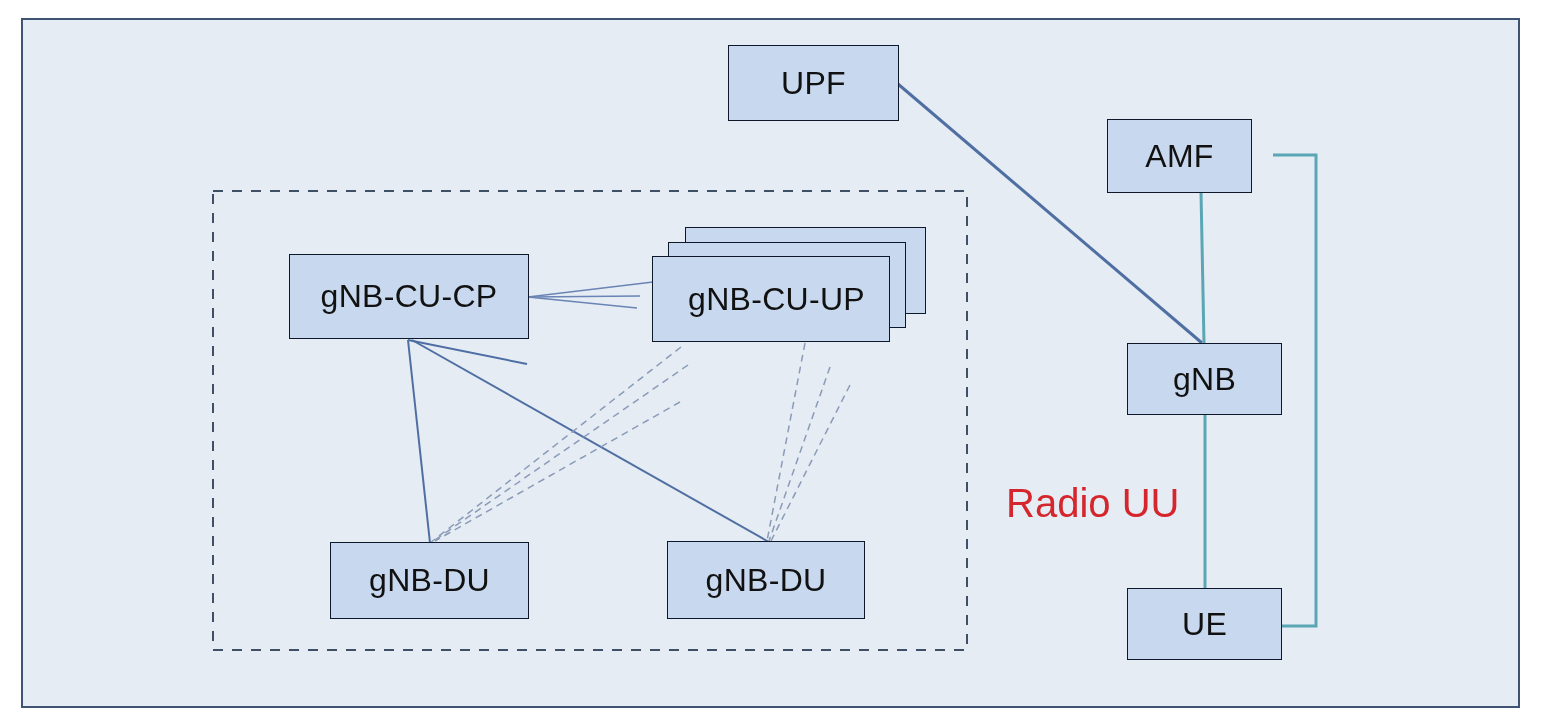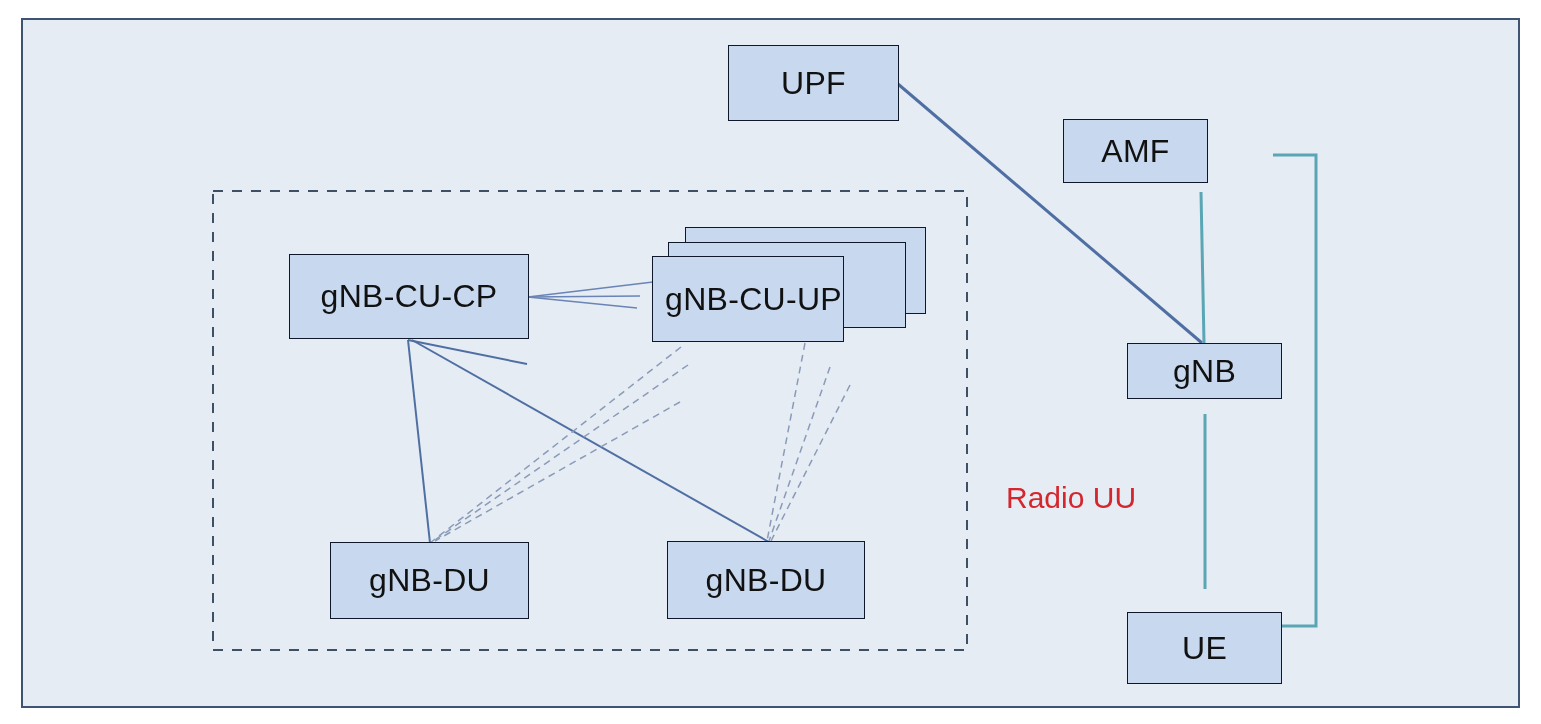--- a/index.html
+++ b/index.html
@@ -6,21 +6,21 @@
     body { width: 1541px; height: 724px; position: relative; overflow: hidden;
            font-family: "Liberation Sans", sans-serif; }
     .frame { position: absolute; left: 21px; top: 18px; width: 1499px; height: 690px;
              background: #e6ecf4; border: 2px solid #3f5473; box-sizing: border-box; }
     svg.lines { position: absolute; left: 0; top: 0; width: 1541px; height: 724px; }
     .node { position: absolute; box-sizing: border-box; background: #c8d9ef;
             border: 1px solid #0f172a; display: flex; align-items: center; justify-content: center;
             color: #111; font-size: 32px; letter-spacing: 0.3px; }
     .node.stack { background: #c8d9ef; }
     .label-radio { position: absolute; left: 1006px; top: 481px; color: #d4262c;
-                   font-size: 30px; white-space: nowrap; }
+                   font-size: 40px; white-space: nowrap; }
   </style>
 </head>
 <body>
 
 <div class="frame"></div>
 
 <svg class="lines" viewBox="0 0 1541 724">
 
   <rect x="213" y="191" width="754" height="459" fill="none" stroke="#3f4f66" stroke-width="2" stroke-dasharray="10,9"></rect>
 
@@ -48,39 +48,39 @@
 
   <line x1="805" y1="343" x2="767" y2="541" stroke="#8a9bb8" stroke-width="1.5" stroke-dasharray="7,5"></line>
   <line x1="830" y1="367" x2="769" y2="541" stroke="#8a9bb8" stroke-width="1.5" stroke-dasharray="7,5"></line>
   <line x1="850" y1="385" x2="771" y2="541" stroke="#8a9bb8" stroke-width="1.5" stroke-dasharray="7,5"></line>
 </svg>
 
 <div class="node" style="left:728px; top:45px; width:171px; height:76px;">
   <span>UPF</span>
 </div>
 
-<div class="node" style="left:1063px; top:119px; width:145px; height:64px;">
+<div class="node" style="left:1107px; top:119px; width:145px; height:74px;">
   <span>AMF</span>
 </div>
 
-<div class="node" style="left:1127px; top:343px; width:155px; height:56px;">
+<div class="node" style="left:1127px; top:343px; width:155px; height:72px;">
   <span>gNB</span>
 </div>
 
-<div class="node" style="left:1127px; top:588px; width:155px; height:72px;margin-top:24px;">
+<div class="node" style="left:1127px; top:588px; width:155px; height:72px;">
   <span>UE</span>
 </div>
 
 <div class="node" style="left:289px; top:254px; width:240px; height:85px;justify-content:center;">
   <span>gNB-CU-CP</span>
 </div>
 
 <div class="node stack" style="left:685px; top:227px; width:241px; height:87px;"></div>
 <div class="node stack" style="left:668px; top:242px; width:238px; height:86px;"></div>
-<div class="node" style="left:652px; top:256px; width:192px; height:86px;padding-left:11px;">
+<div class="node" style="left:652px; top:256px; width:238px; height:86px;padding-left:11px;">
   <span>gNB-CU-UP</span>
 </div>
 
 <div class="node" style="left:330px; top:542px; width:199px; height:77px;">
   <span>gNB-DU</span>
 </div>
 
 <div class="node" style="left:667px; top:541px; width:198px; height:78px;">
   <span>gNB-DU</span>
 </div>

